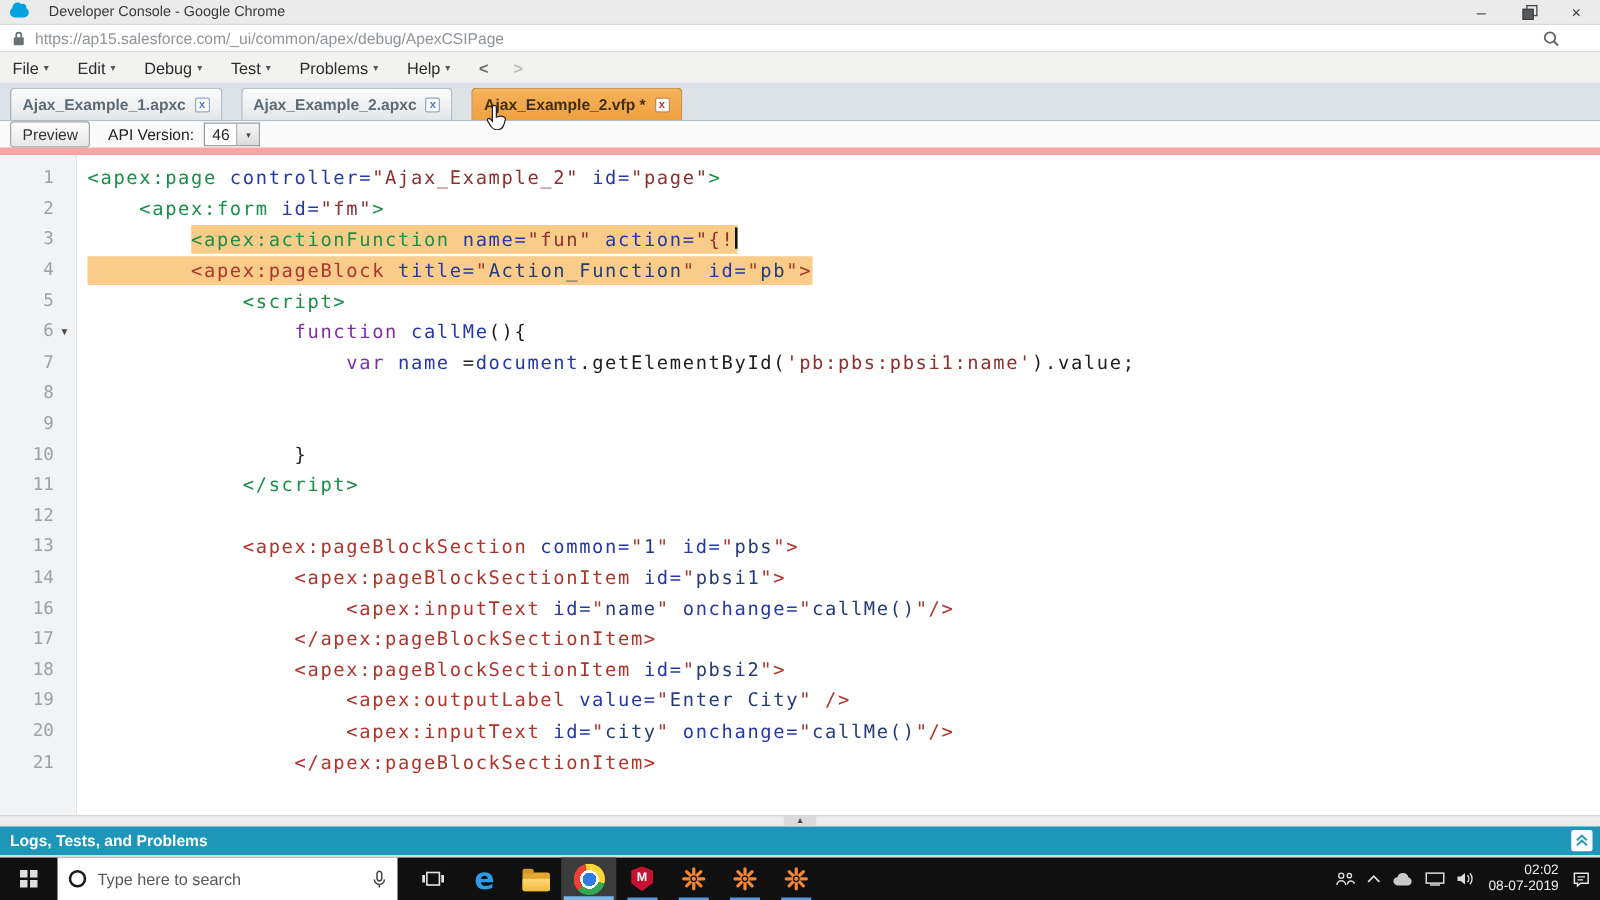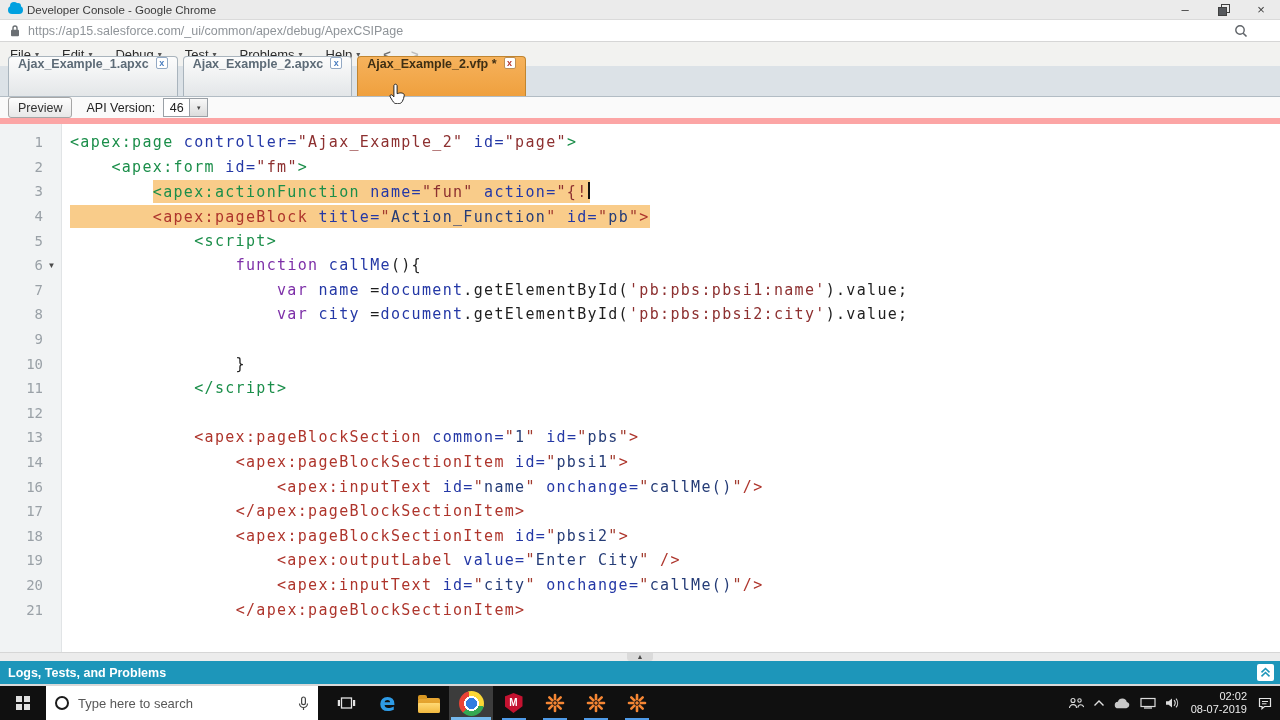--- a/index.html
+++ b/index.html
@@ -3,21 +3,21 @@
 <meta charset="utf-8">
 <style>
   *{box-sizing:border-box;margin:0;padding:0}
   body{width:1280px;height:720px;overflow:hidden;font-family:"Liberation Sans",sans-serif;background:#fff;position:relative}
 
   
   .titlebar{height:20px;background:#ebebeb;border-bottom:1px solid #dadada;display:flex;align-items:center;padding-left:8px}
   .sf-cloud{position:relative;width:15px;height:8px;background:#00a1e0;border-radius:8px;flex:none}
   .sf-cloud::before{content:"";position:absolute;left:2px;top:-4px;width:8px;height:8px;background:#00a1e0;border-radius:50%}
   .sf-cloud::after{content:"";position:absolute;right:2px;top:-3px;width:6px;height:6px;background:#00a1e0;border-radius:50%}
-  .title-text{font-size:11.5px;color:#3a3a3a;margin-left:4px}
+  .title-text{font-size:11.5px;color:#3a3a3a;margin-left:16px}
   .win-controls{margin-left:auto;display:flex;height:100%}
   .win-btn{width:38px;display:flex;align-items:center;justify-content:center;color:#404040;font-size:13px;line-height:1}
   .restore-ic{position:relative;width:11px;height:11px;display:inline-block}
   .restore-ic::before{content:"";position:absolute;left:3px;top:0;width:7px;height:7px;border:1px solid #404040}
   .restore-ic::after{content:"";position:absolute;left:0;top:3px;width:7px;height:7px;border:1px solid #404040;background:#55585c}
 
   
   .urlbar{height:22px;background:#fff;border-bottom:1px solid #d6d6d6;display:flex;align-items:center;padding:0 10px}
   .url-text{font-size:12.5px;color:#8f9499;margin-left:8px}
   .mag{margin-left:auto;margin-right:22px;display:flex}
@@ -25,21 +25,21 @@
   
   .menubar{height:24px;background:#f2f2f0;display:flex;align-items:center;padding-left:10px;font-size:13px;color:#2b2b2b}
   .menu-items{display:flex;align-items:center}
   .menu-item{display:flex;align-items:center;margin-right:23px}
   .mcaret{font-size:8px;color:#555;margin-left:4px}
   .nav{color:#6f6f6f;font-size:13px;margin-right:20px;font-weight:bold}
   .nav.fwd{color:#bcbcbc}
 
   
   .tabbar{height:31px;background:#dce2e7;display:flex;align-items:flex-end;padding-left:8px;border-bottom:1px solid #b2bcc4}
-  .tab{height:40px;display:flex;padding:0 9px;margin-right:5px;border:1px solid #a9b4bd;border-bottom:none;border-radius:4px 4px 0 0;background:linear-gradient(#fcfcfc,#e3e6e8);font-size:12.5px;font-weight:bold;color:#5d6b77}
+  .tab{height:26px;display:flex;align-items:center;padding:0 9px;margin-right:15px;border:1px solid #a9b4bd;border-bottom:none;border-radius:4px 4px 0 0;background:linear-gradient(#fcfcfc,#e3e6e8);font-size:12.5px;font-weight:bold;color:#5d6b77}
   .tab.active{background:linear-gradient(#f6b25c,#efa03e);border-color:#c1852f;color:#3f2f14}
   .tlabel{margin-right:7px;white-space:nowrap}
   .tclose{width:12px;height:12px;background:#fff;border:1px solid #93a9c4;border-radius:2px;font-size:9px;font-weight:bold;color:#4a7dbf;display:flex;align-items:center;justify-content:center;line-height:1;flex:none}
   .tab.active .tclose{border-color:#bd8f55;color:#b5382e}
 
   
   .toolbar{height:27px;background:#fafafa;border-bottom:6px solid #fca5a5;display:flex;align-items:center;padding-left:8px;font-size:12.5px;color:#222}
   .btn-preview{height:21px;padding:0 9px;border:1px solid #a6a6a6;border-radius:3px;background:linear-gradient(#fefefe,#e7e7e7);color:#333;display:flex;align-items:center}
   .apiv-label{margin-left:14px}
   .select{display:flex;margin-left:8px;height:19px}
@@ -233,21 +233,20 @@
           <span class="lnum">7</span>
           <span class="fold"></span>
         </div>
         <div class="ccontent"><span class="tk-pl">                    </span><span class="tk-kw">var</span><span class="tk-pl"> </span><span class="tk-id">name</span><span class="tk-pl"> =</span><span class="tk-id">document</span><span class="tk-pl">.getElementById(</span><span class="tk-st">'pb:pbs:pbsi1:name'</span><span class="tk-pl">).value;</span></div>
       </div>
       <div class="code-line">
         <div class="gutter">
           <span class="lnum">8</span>
           <span class="fold"></span>
         </div>
-        <div class="ccontent"><span class="tk-pl">                    </span><span class="tk-kw">var</span><span class="tk-pl"> </span><span class="tk-id">city</span><span class="tk-pl"> =</span><span class="tk-id">document</span><span class="tk-pl">.getElementById(</span><span class="tk-st">'pb:pbs:pbsi2:city'</span><span class="tk-pl">).value;</span></div>
       </div>
       <div class="code-line">
         <div class="gutter">
           <span class="lnum">9</span>
           <span class="fold"></span>
         </div>
         <div class="ccontent"></div>
       </div>
       <div class="code-line">
         <div class="gutter">

